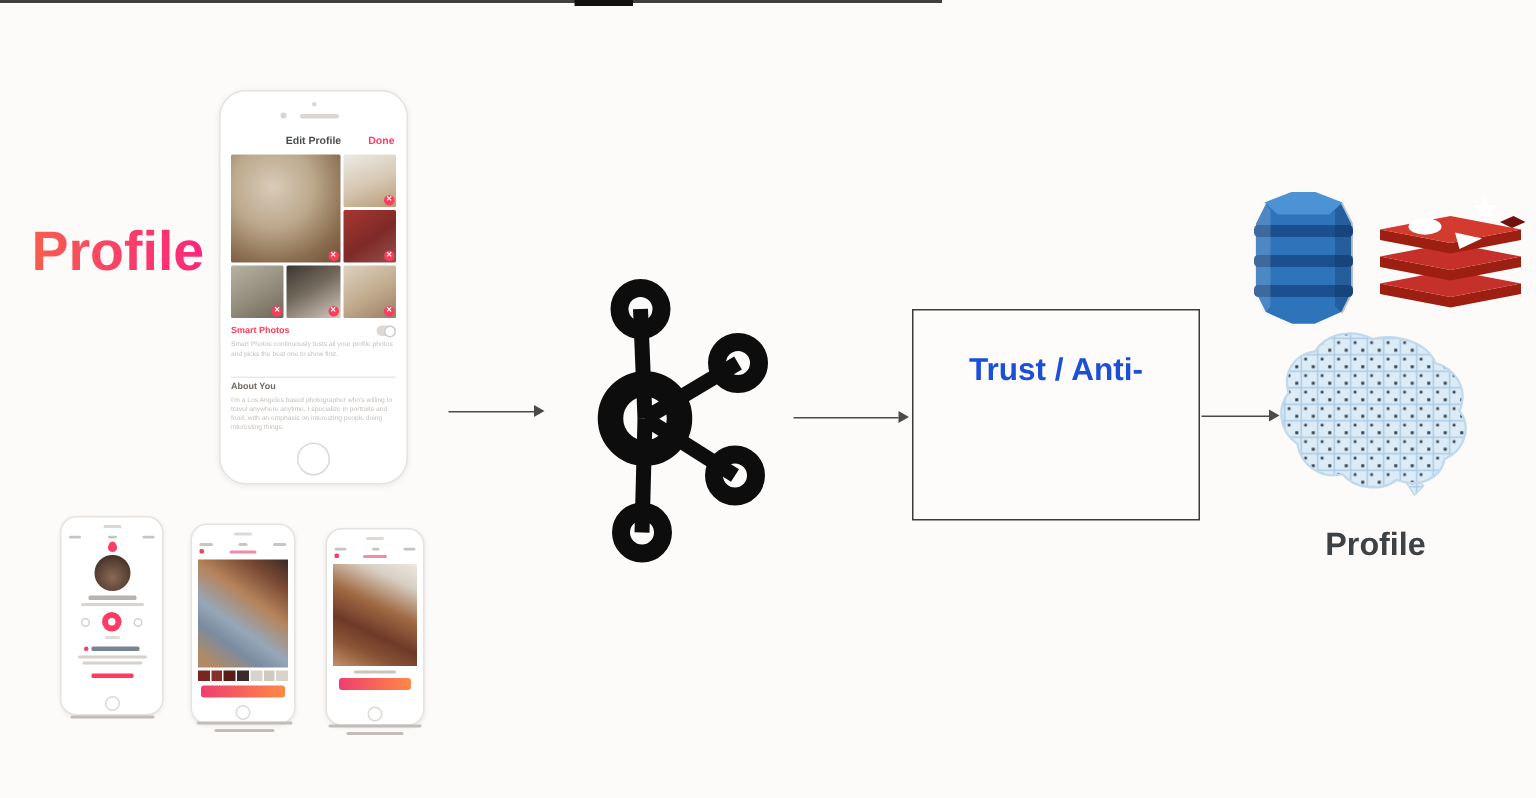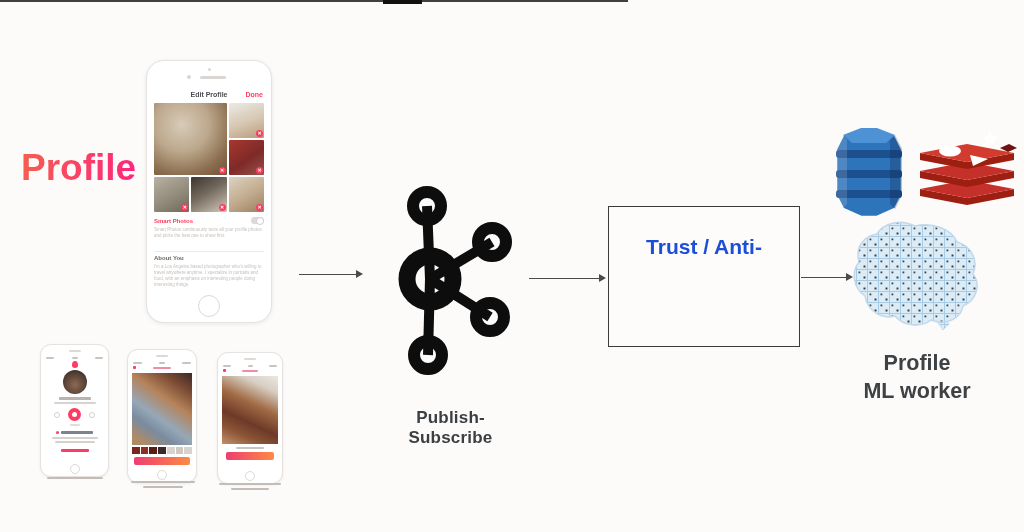--- a/index.html
+++ b/index.html
@@ -172,21 +172,20 @@
       <line x1="41" y1="95" x2="39" y2="171" stroke-width="10"></line>
       <line x1="41" y1="95" x2="103" y2="58" stroke-width="10"></line>
       <line x1="41" y1="95" x2="101" y2="133" stroke-width="10"></line>
       <circle cx="41" cy="95" r="23" stroke-width="17"></circle>
       <circle cx="38" cy="22" r="14" stroke-width="12"></circle>
       <circle cx="39" cy="171" r="14" stroke-width="12"></circle>
       <circle cx="103" cy="58" r="14" stroke-width="12"></circle>
       <circle cx="101" cy="133" r="14" stroke-width="12"></circle>
     </g>
   </svg>
-  <div class="kafka-caption">Publish-Subscribe</div>
 
   <div class="worker-box">
     <div>Trust / Anti-</div>
   </div>
 
   <svg class="dynamo" viewBox="0 0 84 93">
     <path d="M16,9 L34,2 L50,2 L68,9 L75,23 L75,69 L68,83 L50,91 L34,91 L16,83 L9,69 L9,23 Z" fill="#2e74ba" stroke="#fafafa" stroke-width="2.5" stroke-linejoin="round"></path>
     <polygon points="16,9 34,2 50,2 68,9 59,17 25,17" fill="#4e92d6"></polygon>
     <rect x="9" y="24" width="66" height="8" rx="3" fill="#1c4f8e"></rect>
     <rect x="9" y="44" width="66" height="8" rx="3" fill="#1c4f8e"></rect>
@@ -218,21 +217,20 @@
         <rect x="1.5" y="1.5" width="2" height="2" fill="#38424c"></rect>
         <rect x="7.5" y="7.5" width="1.8" height="1.8" fill="#38424c"></rect>
       </pattern>
     </defs>
     <polygon points="84,98 92,110 98,104 90,94" fill="url(#cb)" stroke="#c2d9ec" stroke-width="1"></polygon>
     <path d="M64,6 C48,-2 32,4 26,14 C12,16 4,28 8,42 C0,52 2,68 14,76 C16,90 30,100 44,96 C52,106 70,108 80,100 C96,106 110,98 112,86 C126,80 130,64 122,54 C128,40 120,26 106,22 C100,8 80,2 64,6 Z" fill="url(#cb)" stroke="#c2d9ec" stroke-width="1.5"></path>
   </svg>
 
   <div class="ml-label">
     <div>Profile</div>
-    <div>ML worker</div>
   </div>
 
   <div class="mini" style="left:40px; top:344px; width:69px; height:133px;">
     <div class="mspeaker"></div>
     <div class="mscreen">
       <div class="statusrow">
         <div class="bar" style="width:8px;"></div>
           <div class="bar" style="width:6px;"></div>
           <div class="bar" style="width:8px;"></div>
       </div>

